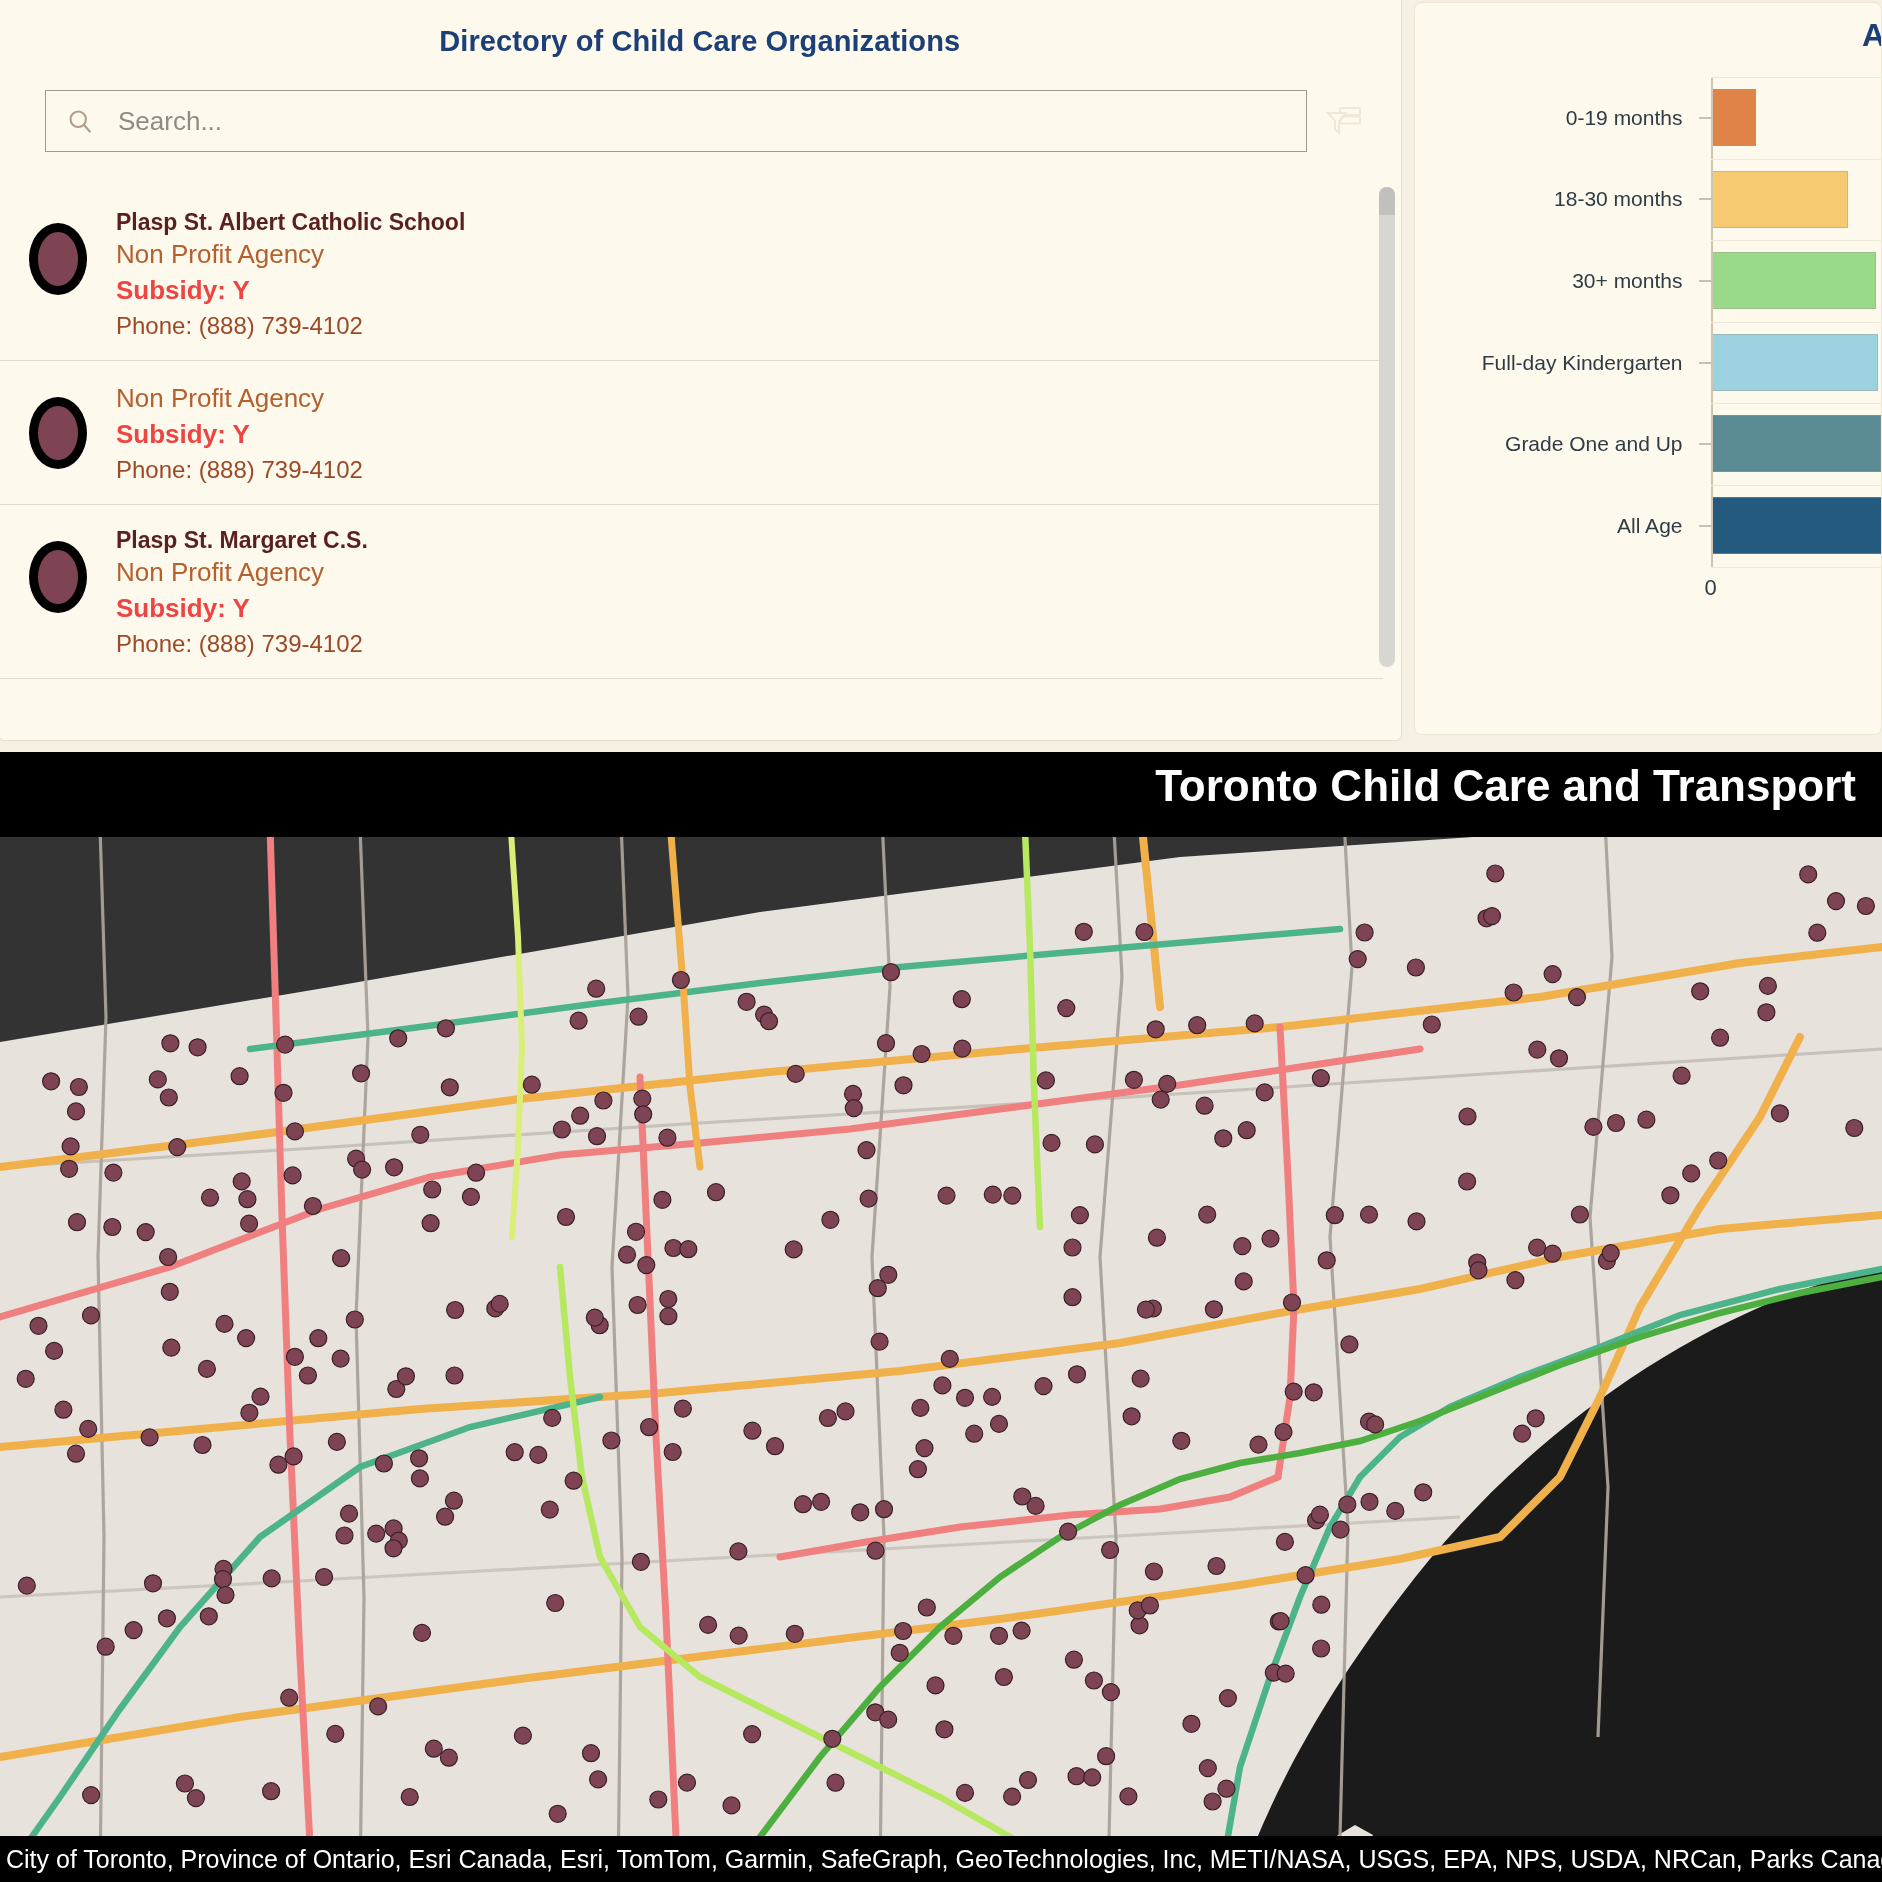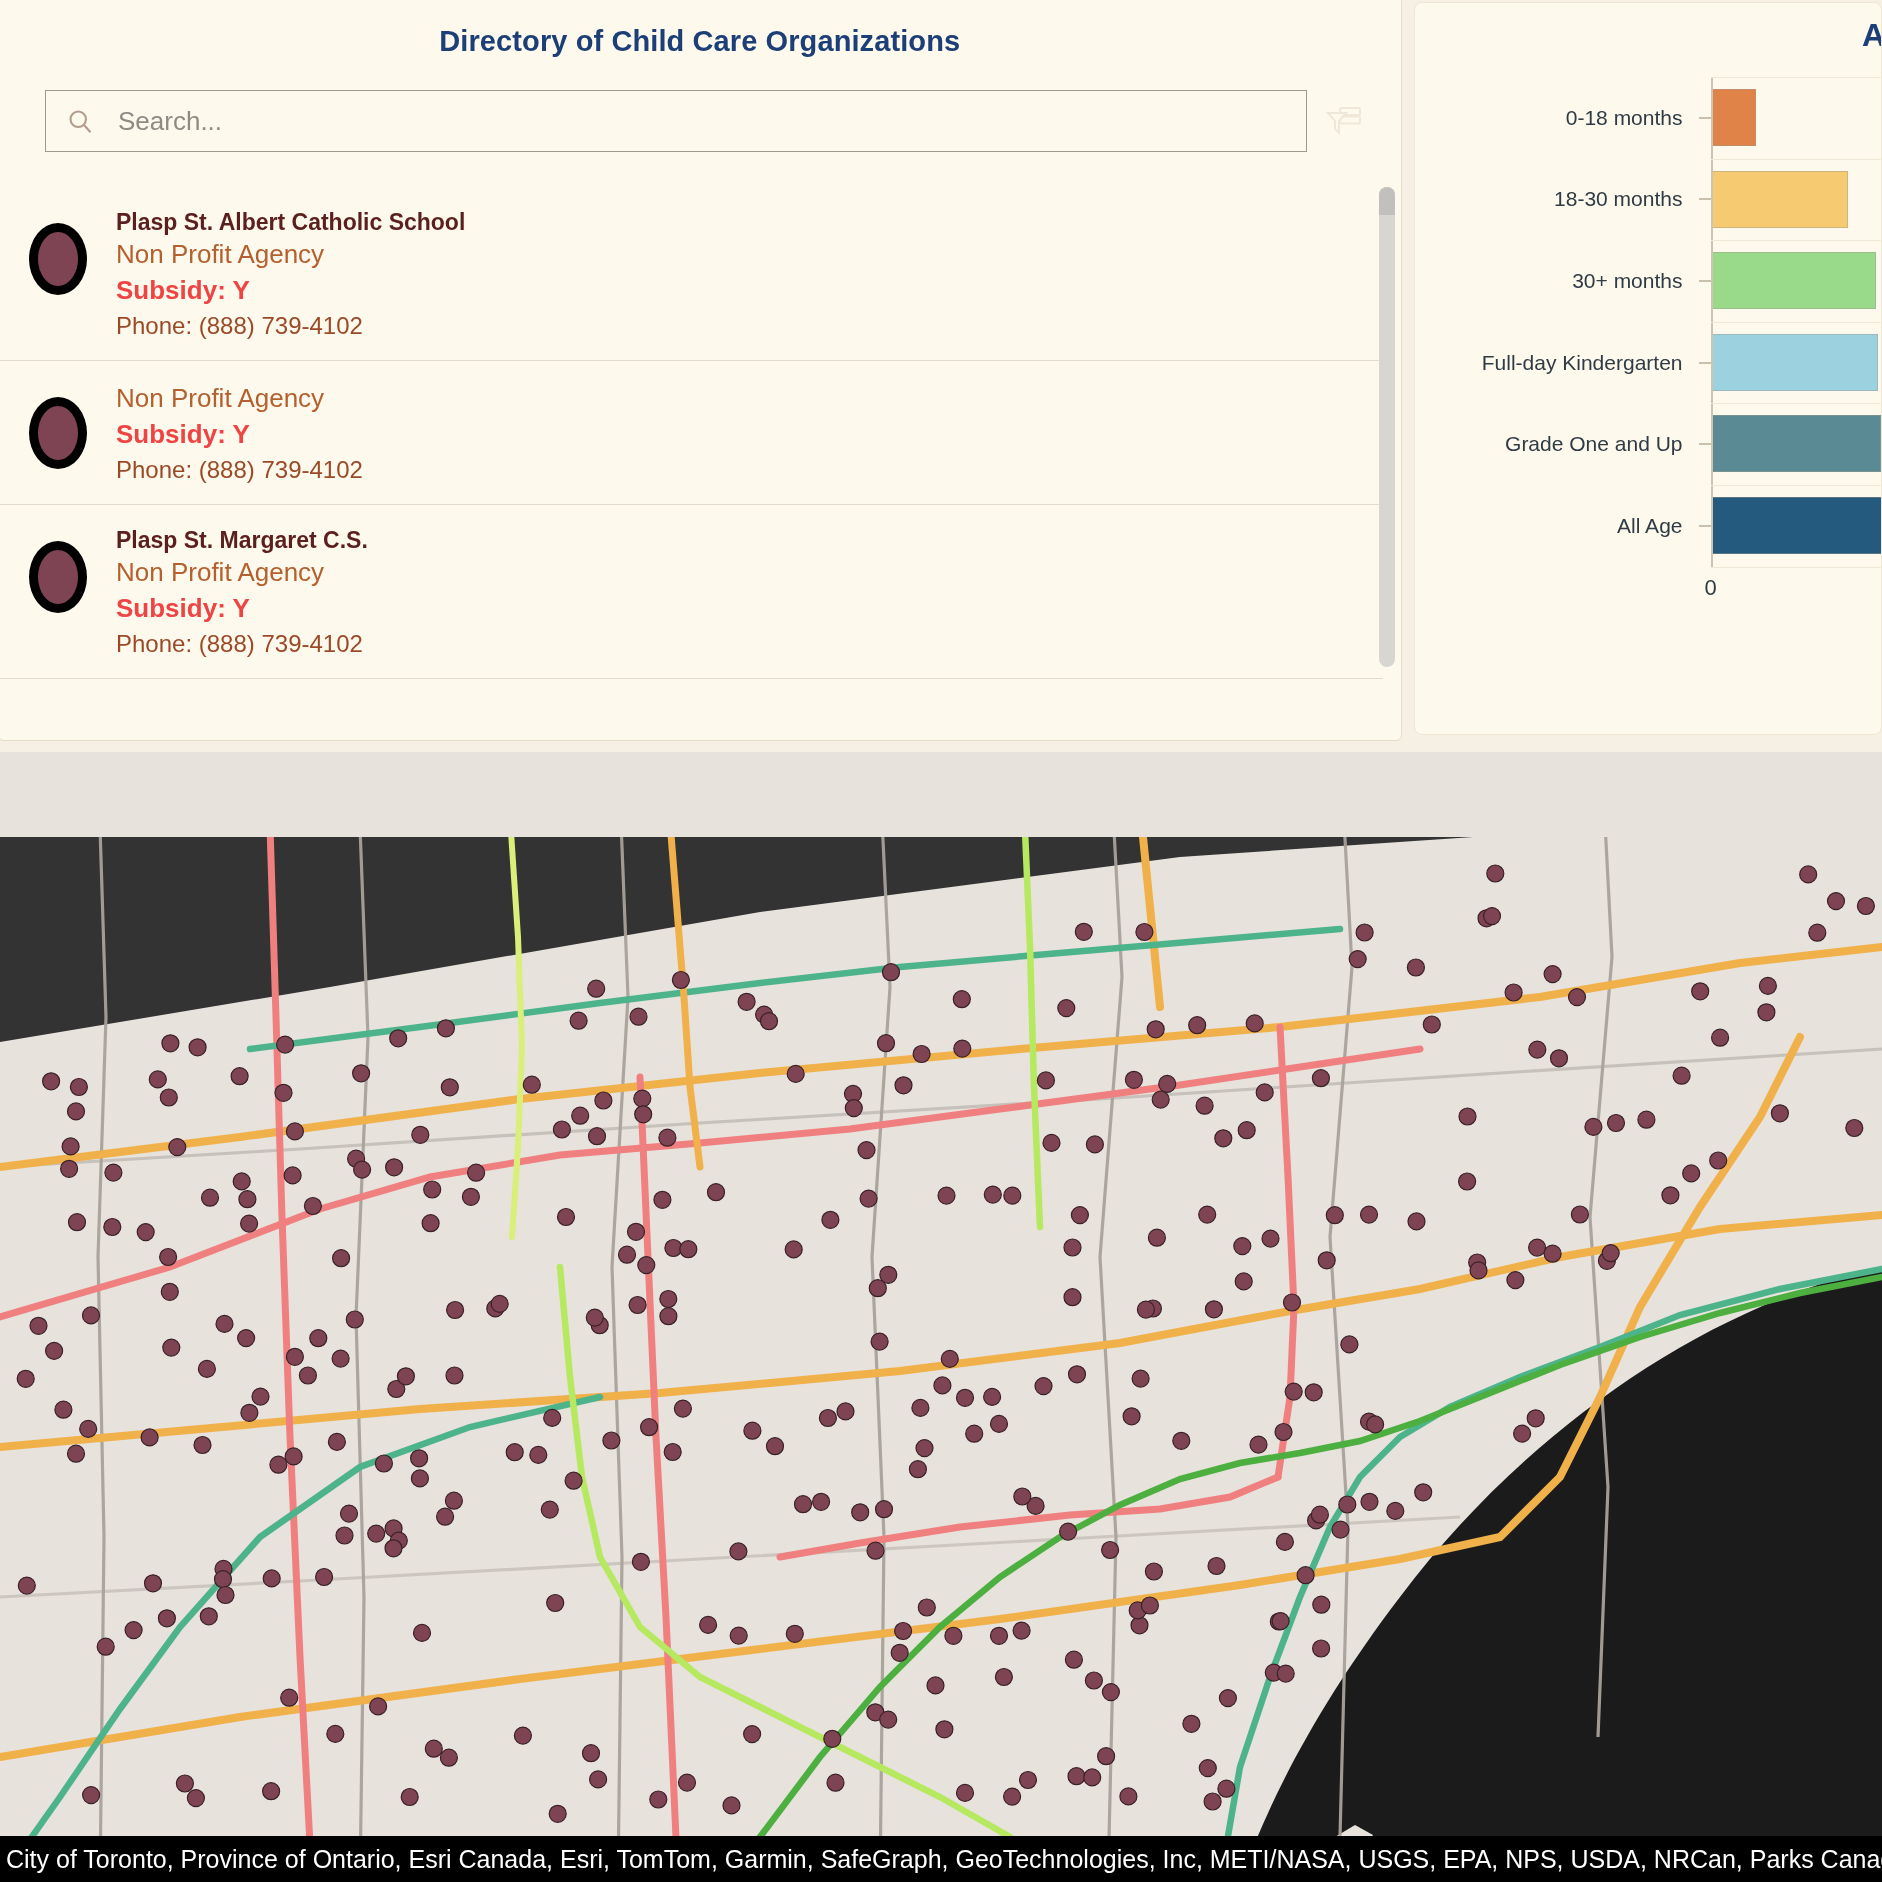--- a/index.html
+++ b/index.html
@@ -299,21 +299,21 @@
           <div class="vthumb-top"></div>
         </div>
       </div>
     </div>
 
     <div class="chart-panel">
       <div class="chart-title">A</div>
       <div class="chart-area">
         <div class="chart-rows" id="chart-rows">
             <div class="chart-row">
-              <div class="chart-cat">0-18 months</div>
+              <div class="chart-cat">0-19 months</div>
               <div class="tickmark"></div>
               <div class="chart-plot">
                 <div class="bar" style="background: rgb(224, 131, 73); width: 45.2571px;"></div>
               </div>
             </div>
             <div class="chart-row">
               <div class="chart-cat">18-30 months</div>
               <div class="tickmark"></div>
               <div class="chart-plot">
                 <div class="bar" style="background: rgb(245, 202, 112); width: 137.448px;"></div>
@@ -355,20 +355,23 @@
           <div class="gridline" style="top: 163.2px;"></div>
           <div class="gridline" style="top: 244.8px;"></div>
           <div class="gridline" style="top: 326.4px;"></div>
           <div class="gridline" style="top: 408px;"></div>
           <div class="gridline" style="top: 489.6px;"></div>
         </div>
     </div>
   </div>
 
   <div class="map-wrap">
+    <div class="map-header">
+      <div class="map-header-title">Toronto Child Care and Transport</div>
+    </div>
 
     <div class="map-canvas">
       <svg class="map-svg" width="1882" height="1045" viewBox="0 0 1882 1045">
         <defs>
           <clipPath id="mapclip">
               <rect x="0" y="0" width="1882" height="1045"></rect>
             </clipPath>
         </defs>
         <g clip-path="url(#mapclip)">
 

